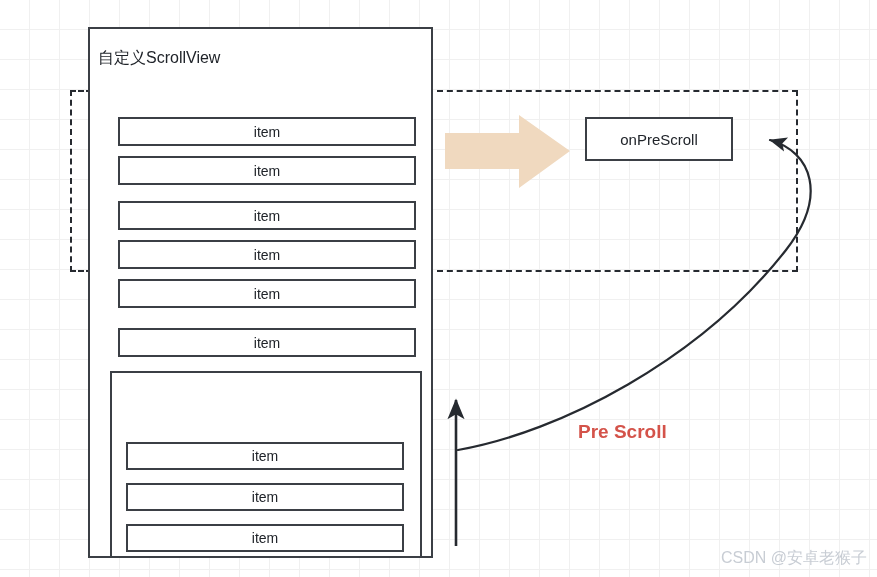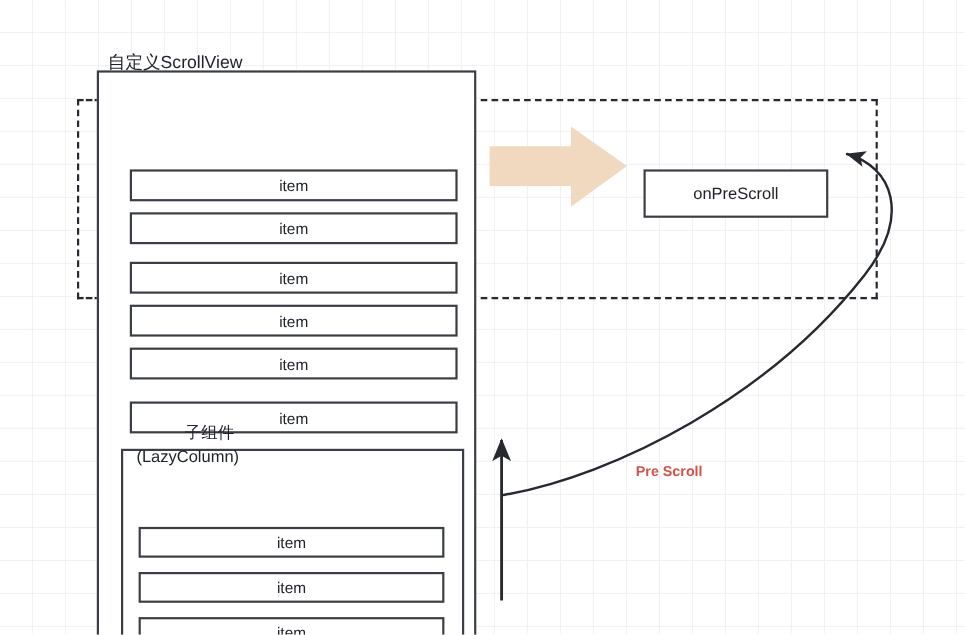--- a/index.html
+++ b/index.html
@@ -26,21 +26,20 @@
 
   
   .box {
     position: absolute;
     box-sizing: border-box;
     background: #ffffff;
     border: 2px solid #3b3f45;
     display: flex;
     align-items: center;
     justify-content: center;
-    margin-top: 37px;
   }
 
   .outer-panel {
     left: 88px;
     top: 27px;
     width: 345px;
     height: 531px;
     border: 2px solid #3b3f45;
     justify-content: flex-start;
     align-items: flex-start;
@@ -98,21 +97,21 @@
     left: 126px;
     width: 278px;
     height: 28px;
     border: 2px solid #3b3f45;
     font-size: 14px;
     color: #20242a;
   }
 
   .handler-box {
     left: 585px;
-    width: 168px;
+    width: 148px;
     height: 44px;
     border: 2px solid #3b3f45;
     font-size: 15px;
     color: #20242a;
   }
 
   
   .dashed-region {
     position: absolute;
     box-sizing: border-box;
@@ -142,21 +141,21 @@
     width: 877px;
     height: 577px;
     pointer-events: none;
   }
 
   
   .pre-scroll-label {
     position: absolute;
     left: 578px;
     top: 421px;
-    font-size: 13px;
+    font-size: 19px;
     font-weight: bold;
     color: #d4534a;
     white-space: nowrap;
   }
 
   .watermark {
     position: absolute;
     right: 10px;
     bottom: 8px;
     font-size: 16px;
@@ -178,21 +177,20 @@
 
   <div class="box item-box" style="top:117px;">item</div>
   <div class="box item-box" style="top:156px;">item</div>
   <div class="box item-box" style="top:201px;">item</div>
   <div class="box item-box" style="top:240px;">item</div>
   <div class="box item-box" style="top:279px;">item</div>
   <div class="box item-box" style="top:328px;">item</div>
 
   <div class="box inner-panel"></div>
 
-  <div class="inner-title"><span class="sub" style="padding-left:46px;">子组件</span><span class="sub">(LazyColumn)</span></div>
 
   <div class="box inner-item" style="top:442px;">item</div>
   <div class="box inner-item" style="top:483px;">item</div>
   <div class="box inner-item" style="top:524px;">item</div>
 
   <div class="box handler-box" style="top:117px;">onPreScroll</div>
 
   <svg id="overlay" viewBox="0 0 877 577">
     <defs>
       <marker id="arrowhead" markerWidth="9" markerHeight="9" refX="7.6" refY="3.6" orient="auto" markerUnits="strokeWidth">
@@ -205,14 +203,15 @@
 
     <path d="M445,133 L519,133 L519,115 L570,151 L519,188 L519,169 L445,169 Z" fill="#f0d9bf"></path>
 
     <path d="M458,450 C560,432 700,360 786,250 C828,196 812,152 770,140" fill="none" stroke="#262a30" stroke-width="2.2" stroke-linecap="round" marker-end="url(#arrowhead)"></path>
 
     <line x1="456" y1="546" x2="456" y2="400" stroke="#262a30" stroke-width="2.6" marker-end="url(#arrowhead-up)"></line>
   </svg>
 
   <div class="pre-scroll-label">Pre Scroll</div>
 
+  <div class="watermark">CSDN @安卓老猴子</div>
 
 </div>
 
 </body></html>

